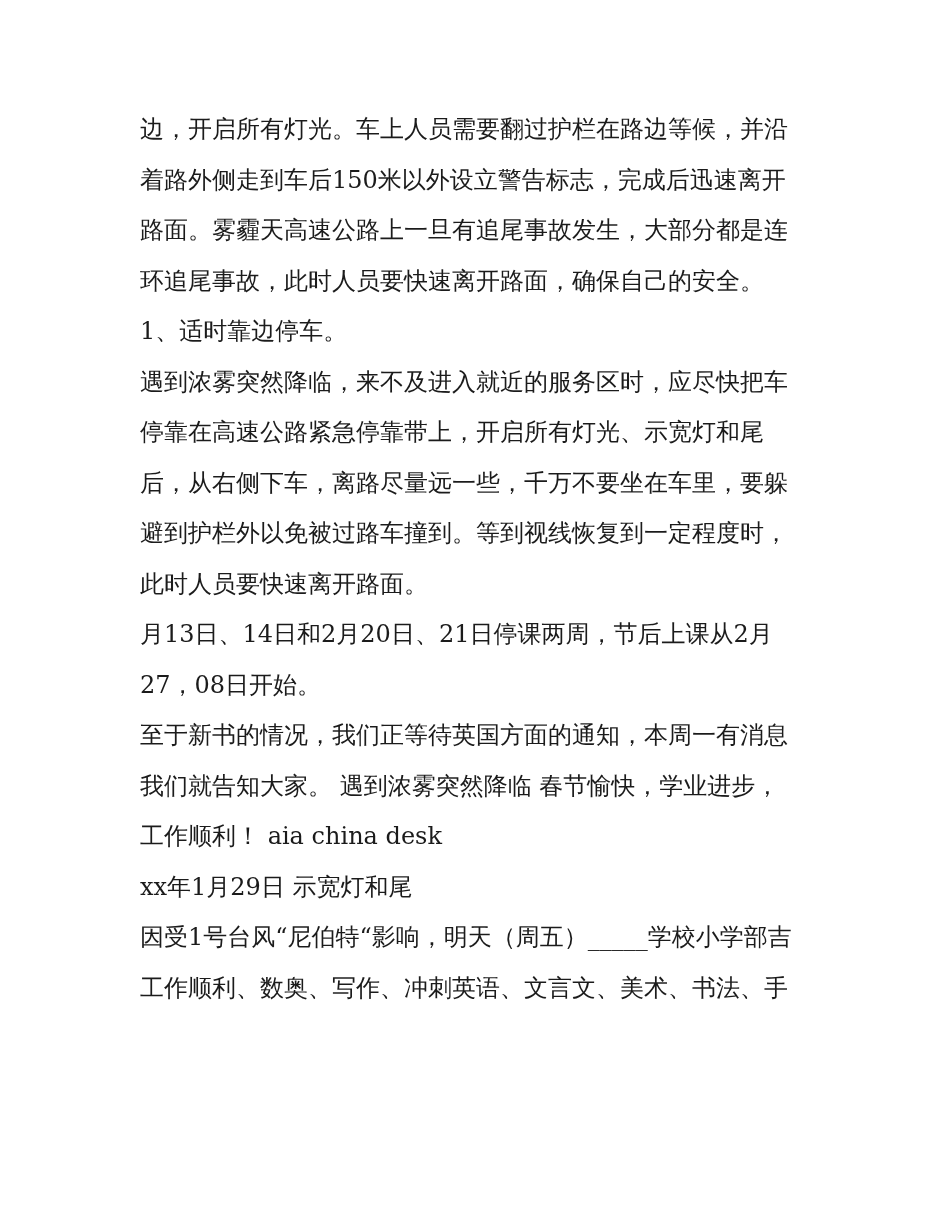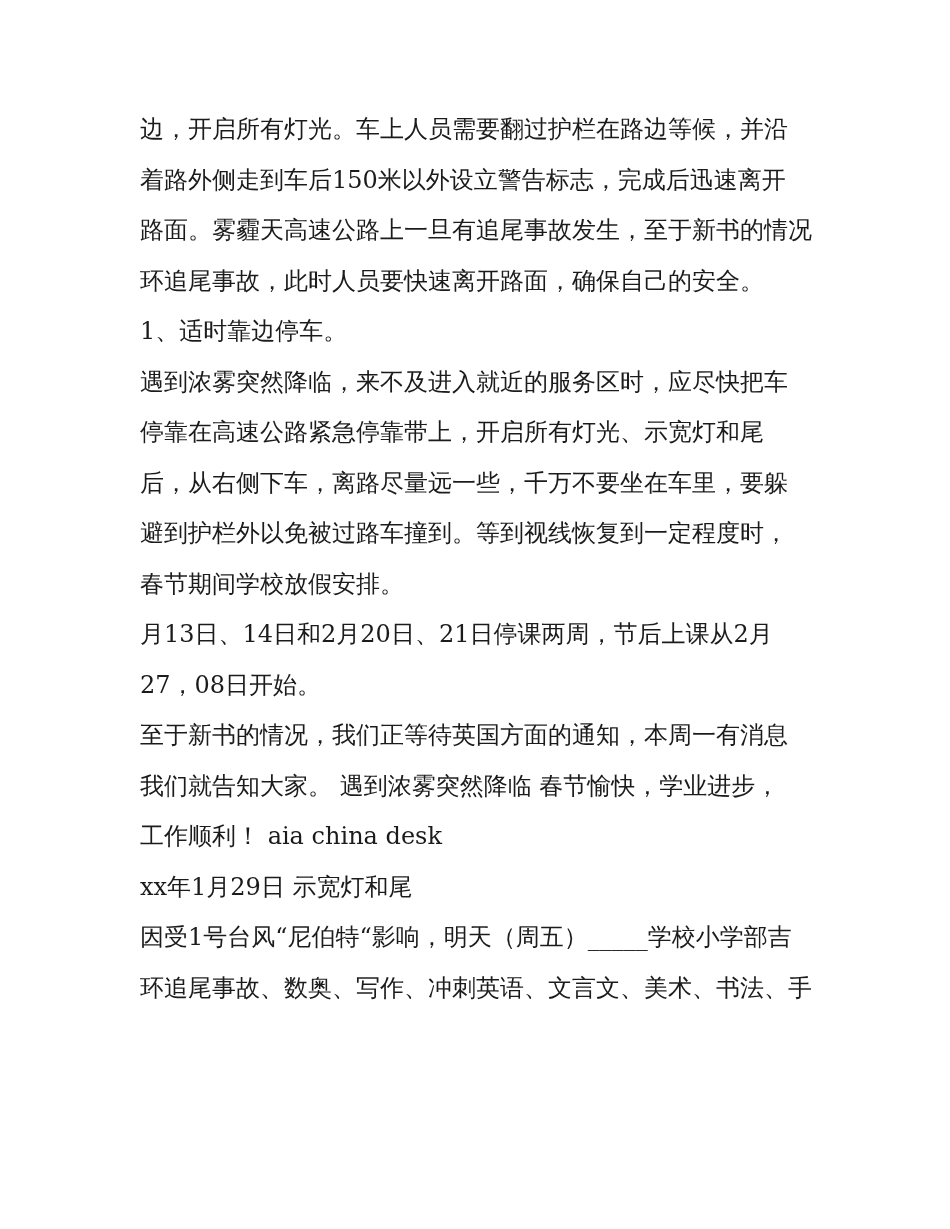--- a/index.html
+++ b/index.html
@@ -39,30 +39,30 @@
       letter-spacing: 0px;
     }
   </style>
 </head>
 <body>
 
 <div class="page">
   <div class="text-block">
     <span class="line">边，开启所有灯光。车上人员需要翻过护栏在路边等候，并沿</span>
     <span class="line">着路外侧走到车后150米以外设立警告标志，完成后迅速离开</span>
-    <span class="line">路面。雾霾天高速公路上一旦有追尾事故发生，至于新书的情况</span>
+    <span class="line">路面。雾霾天高速公路上一旦有追尾事故发生，大部分都是连</span>
     <span class="line">环追尾事故，此时人员要快速离开路面，确保自己的安全。</span>
     <span class="line">1、适时靠边停车。</span>
     <span class="line">遇到浓雾突然降临，来不及进入就近的服务区时，应尽快把车</span>
     <span class="line">停靠在高速公路紧急停靠带上，开启所有灯光、示宽灯和尾</span>
     <span class="line">后，从右侧下车，离路尽量远一些，千万不要坐在车里，要躲</span>
     <span class="line">避到护栏外以免被过路车撞到。等到视线恢复到一定程度时，</span>
-    <span class="line">春节期间学校放假安排。</span>
+    <span class="line">此时人员要快速离开路面。</span>
     <span class="line">月13日、14日和2月20日、21日停课两周，节后上课从2月</span>
     <span class="line">27，08日开始。</span>
     <span class="line">至于新书的情况，我们正等待英国方面的通知，本周一有消息</span>
     <span class="line">我们就告知大家。 遇到浓雾突然降临 春节愉快，学业进步，</span>
     <span class="line">工作顺利！ aia china desk</span>
     <span class="line">xx年1月29日 示宽灯和尾</span>
     <span class="line">因受1号台风“尼伯特“影响，明天（周五）_____学校小学部吉</span>
-    <span class="line">环追尾事故、数奥、写作、冲刺英语、文言文、美术、书法、手</span>
+    <span class="line">工作顺利、数奥、写作、冲刺英语、文言文、美术、书法、手</span>
   </div>
 </div>
 
 </body></html>

